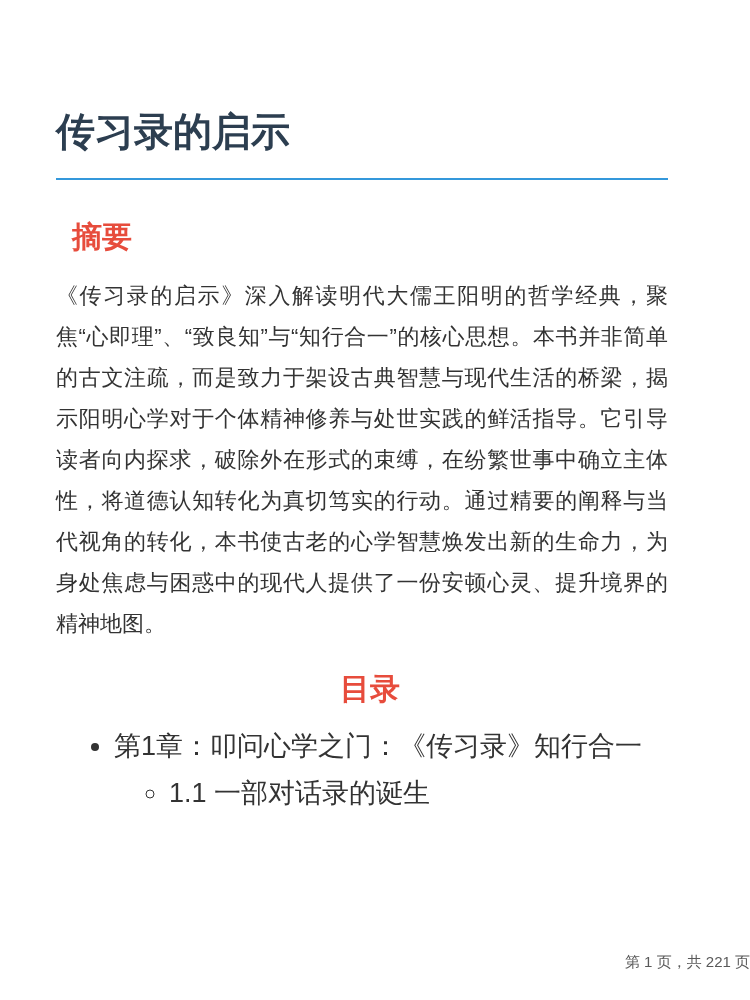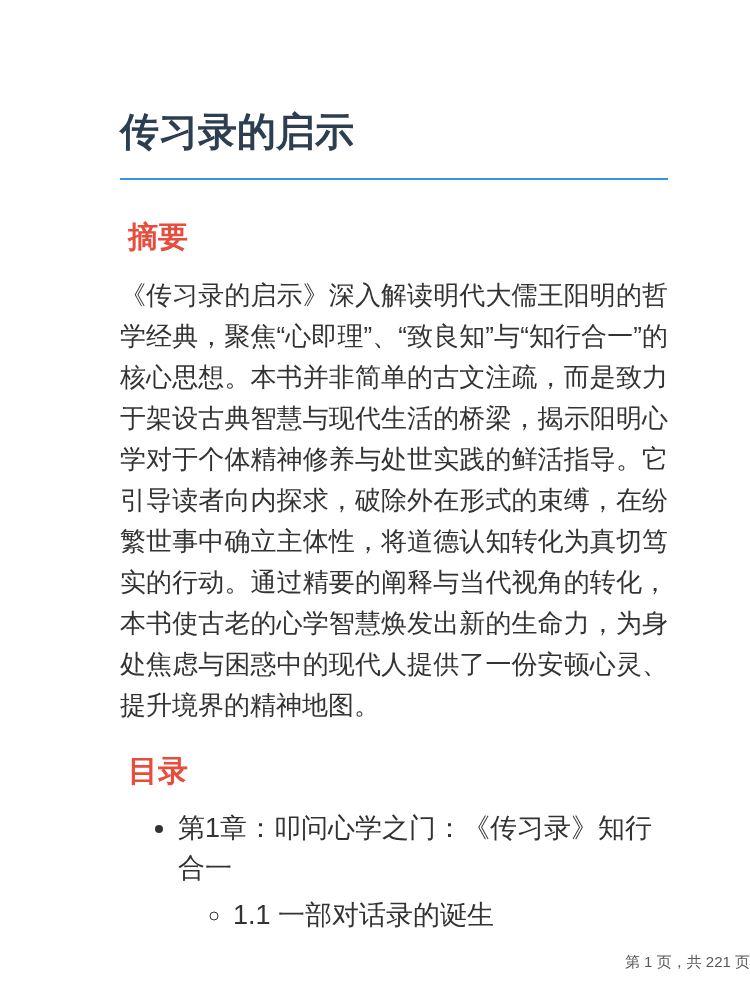--- a/index.html
+++ b/index.html
@@ -10,44 +10,45 @@
   .page {
     position: relative;
     width: 750px;
     height: 1000px;
     background: #ffffff;
     overflow: hidden;
     font-family: "Liberation Sans", "DejaVu Sans", sans-serif;
     box-sizing: border-box;
   }
   .content {
-    padding: 0 82px 0 120px;
+    padding: 0 82px 0 56px;
   }
   h1.doc-title {
     margin: 108px 0 0 0;
     padding: 0 0 21px 0;
     font-size: 39px;
     line-height: 1.25;
     font-weight: bold;
     color: #2c3e50;
     border-bottom: 2px solid #3498db;
   }
   h2.sec-heading {
-    margin: 38px 0 0 8px;
+    margin: 38px 0 0 16px;
     font-size: 30px;
     line-height: 1.25;
     font-weight: bold;
     color: #e74c3c;
   }
   h2.sec-heading.toc {
     margin-top: 26px;
+    text-align: center;
   }
   p.abstract {
     margin: 20px 0 0 0;
-    font-size: 26px;
+    font-size: 22px;
     line-height: 41px;
     color: #333333;
     text-align: justify;
     text-justify: inter-ideograph;
   }
   ul.toc-list {
     margin: 18px 0 0 0;
     padding-left: 58px;
     list-style-type: disc;
     color: #333333;

